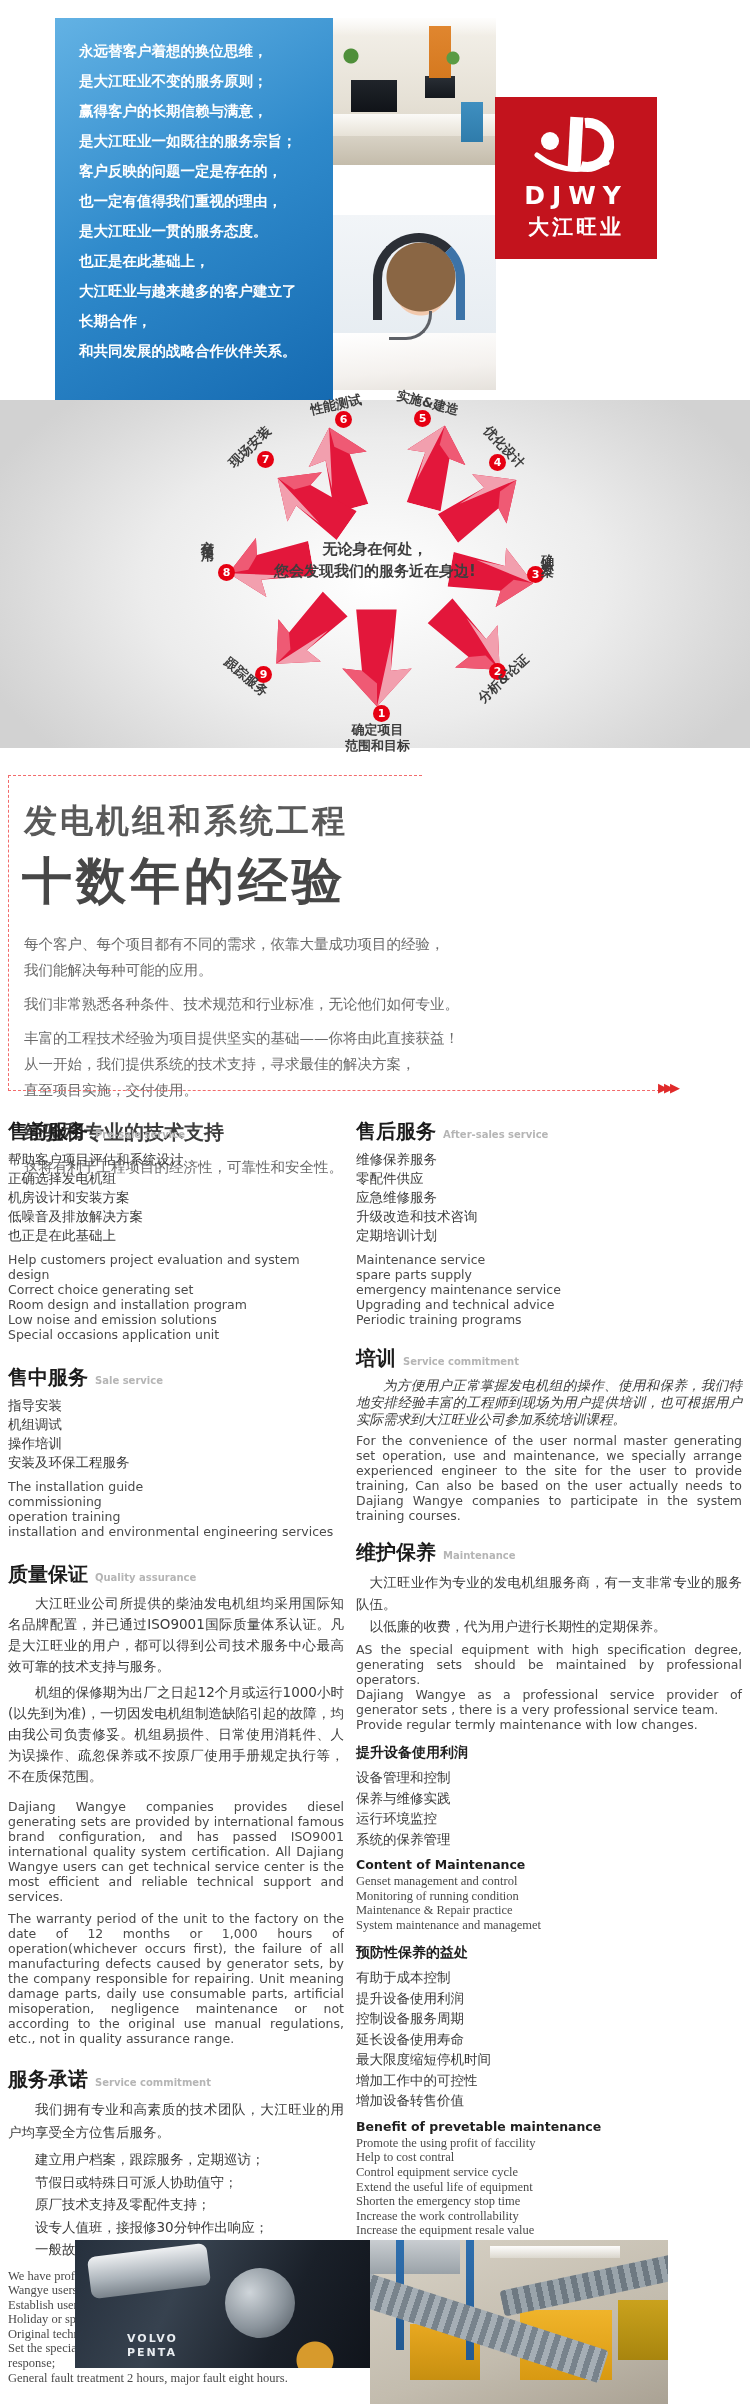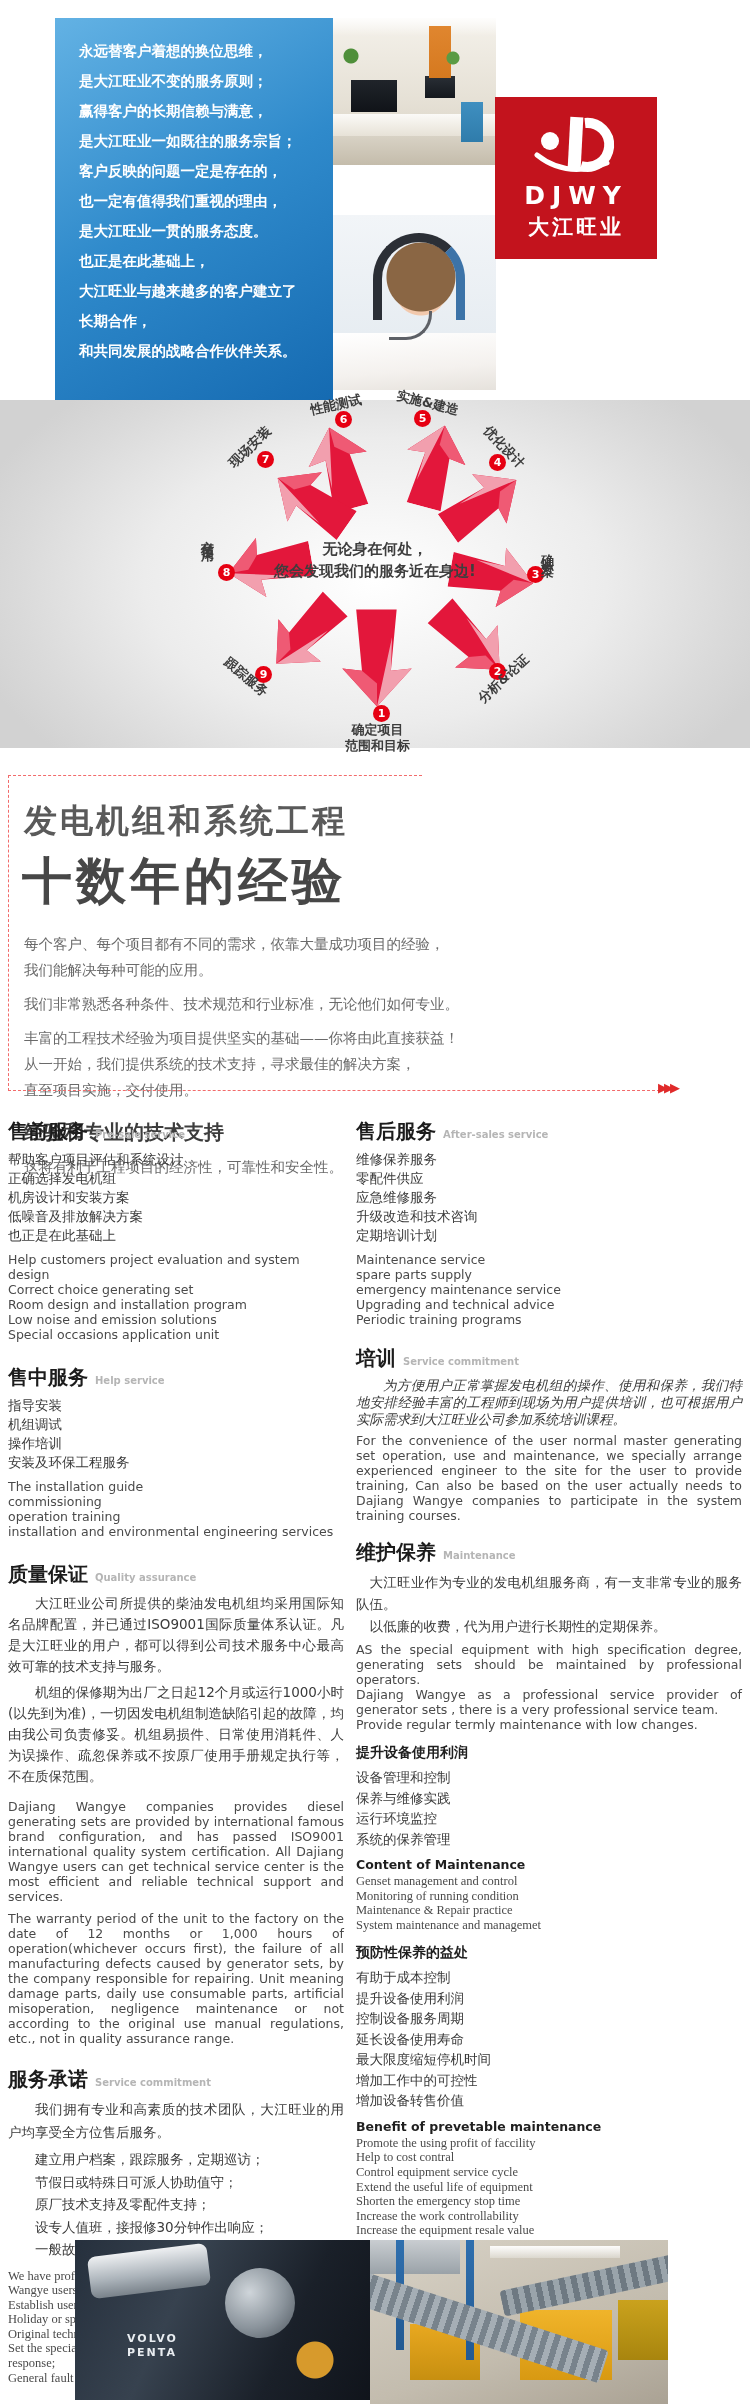--- a/index.html
+++ b/index.html
@@ -100,21 +100,21 @@
   .mt{margin-top:12px;}
   .cmt-items div{font-size:13.5px;color:#3a3a3a;line-height:22.5px;text-indent:2em;}
   .cmt-items{margin-bottom:8px;}
   .sub-zh{font-size:14px;font-weight:bold;color:#1f1f1f;margin:12px 0 5px;}
   .sub-en{font-size:12.5px;font-weight:bold;color:#1f1f1f;margin:8px 0 2px;}
   .zh-sp div{font-size:13.5px;color:#3a3a3a;line-height:20.5px;}
   .en-tight div{font-size:12.5px;color:#4a4a4a;line-height:14.6px;font-family:Liberation Serif, serif;}
 
   
   .photos{position:absolute;left:0;top:2240px;width:750px;height:164px;}
-  .photo-engine{position:absolute;left:75px;top:0;width:295px;height:160px;overflow:hidden;
+  .photo-engine{position:absolute;left:75px;top:0;width:295px;height:128px;overflow:hidden;
     background:
       radial-gradient(circle at 240px 120px,#d79a2c 0 18px,rgba(0,0,0,0) 19px),
       linear-gradient(115deg,#26303d 0%,#37424f 35%,#1a2029 70%,#10141b 100%);}
   .cyl{position:absolute;left:14px;top:10px;width:120px;height:42px;border-radius:8px;
     transform:rotate(-7deg);background:linear-gradient(#eef0f2 0%,#aab2b9 60%,#79828a 100%);}
   .cyl2{position:absolute;left:150px;top:28px;width:70px;height:70px;border-radius:50%;
     background:radial-gradient(circle at 35% 35%,#cfd5da 0%,#8b949c 55%,#4c545c 100%);}
   .brand{position:absolute;left:52px;top:92px;color:#e9edf1;font-size:11px;font-weight:bold;letter-spacing:2px;line-height:14px;}
   .photo-genroom{position:absolute;left:370px;top:0;width:298px;height:164px;overflow:hidden;
     background:
@@ -291,21 +291,21 @@
         <div class="en-list">
           <div>Help customers project evaluation and system design</div>
           <div>Correct choice generating set</div>
           <div>Room design and installation program</div>
           <div>Low noise and emission solutions</div>
           <div>Special occasions application unit</div>
         </div>
       </div>
 
       <div>
-        <h4 class="sec-title"><span>售中服务</span><span class="en">Help service</span></h4>
+        <h4 class="sec-title"><span>售中服务</span><span class="en">Sale service</span></h4>
         <div class="zh-list">
           <div>指导安装</div>
           <div>机组调试</div>
           <div>操作培训</div>
           <div>安装及环保工程服务</div>
         </div>
         <div class="en-list">
           <div>The installation guide</div>
           <div>commissioning</div>
           <div>operation training</div>

